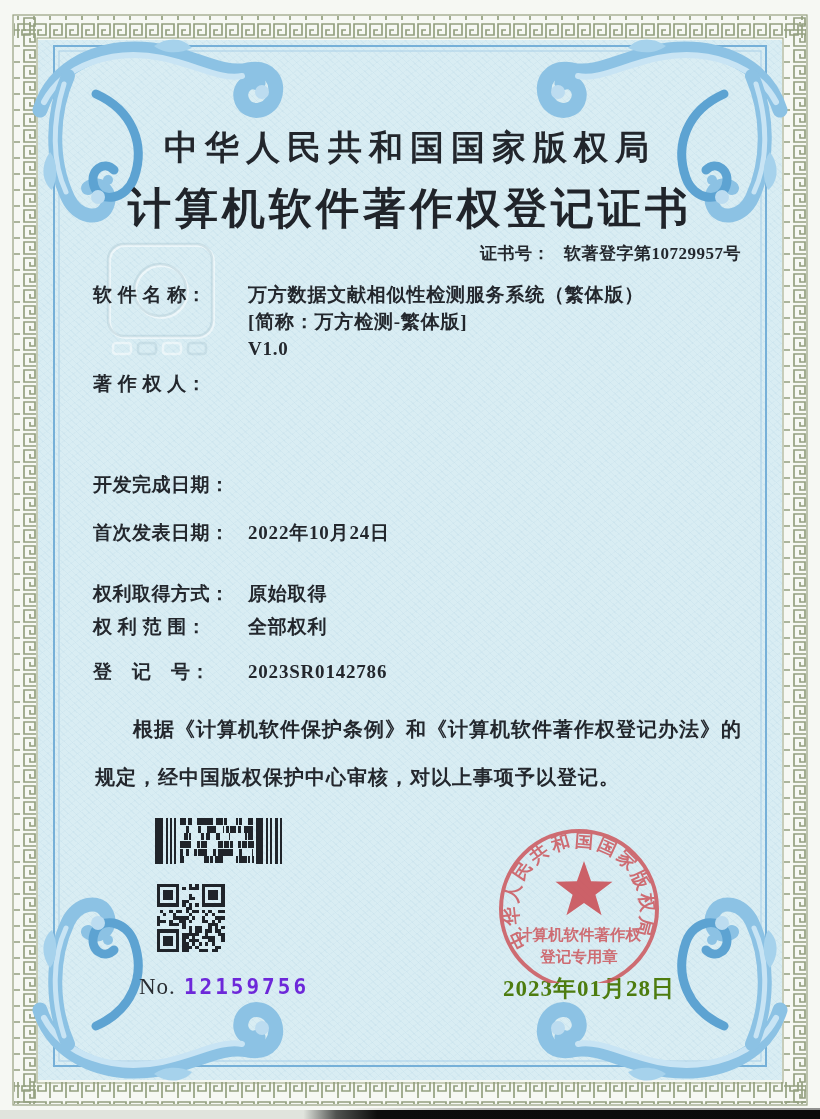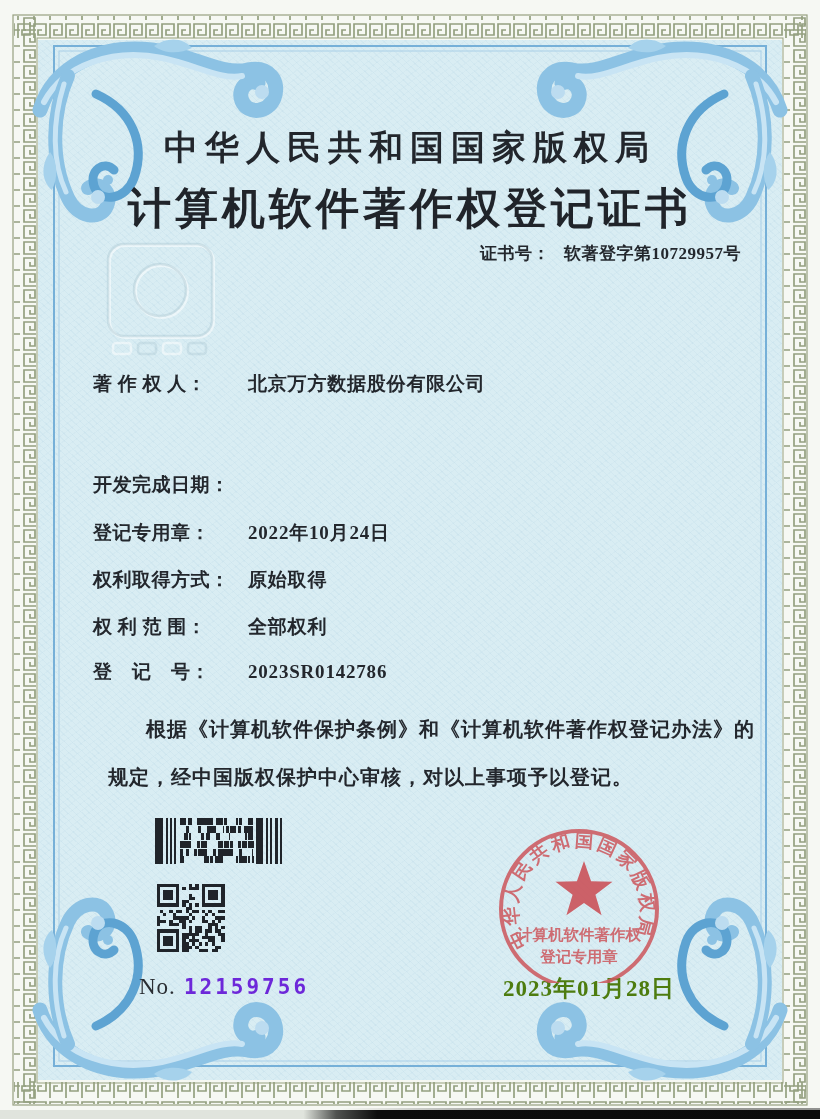--- a/index.html
+++ b/index.html
@@ -34,21 +34,21 @@
     position:absolute;left:480px;top:242px;font-size:17px;font-weight:700;
     letter-spacing:0.5px;white-space:nowrap;
   }
   .certno .gap{display:inline-block;width:14px;}
   .row{position:absolute;left:93px;display:flex;align-items:flex-start;}
   .lbl{flex:none;width:131px;font-size:19px;font-weight:700;letter-spacing:0.5px;line-height:27px;white-space:pre;}
   .val{margin-left:24px;font-size:19px;font-weight:700;letter-spacing:0.8px;line-height:27px;}
   .val div{white-space:nowrap;}
   .statement-line{
     position:absolute;left:95px;font-size:20px;font-weight:700;
-    letter-spacing:1px;white-space:nowrap;color:#23272d;margin-left:13px;
+    letter-spacing:1px;white-space:nowrap;color:#23272d;
   }
   .barcode{position:absolute;left:155px;top:818px;}
   .qr{position:absolute;left:155px;top:884px;}
   .serial{position:absolute;left:139px;top:974px;font-size:23px;white-space:nowrap;}
   .serial .prefix{font-weight:400;color:#2a2e33;letter-spacing:1px;}
   .serial .number{
     font-family:"DejaVu Sans Mono","Liberation Mono",monospace;
     font-size:21px;color:#6d28d9;letter-spacing:3px;margin-left:8px;font-weight:700;
   }
   .issue-date{
@@ -128,36 +128,43 @@
 
   <div class="content">
 
     <div class="authority">中华人民共和国国家版权局</div>
     <div class="cert-title">计算机软件著作权登记证书</div>
 
     <div class="certno">
       <span>证书号：</span><span class="gap"></span><span>软著登字第10729957号</span>
     </div>
 
+    <div class="row" style="top:281px">
+      <span class="lbl">软 件 名 称：</span>
+      <div class="val">
+        <div>万方数据文献相似性检测服务系统（繁体版）</div>
+        <div>[简称：万方检测-繁体版]</div>
+        <div>V1.0</div>
+      </div>
+    </div>
 
     <div class="row" style="top:370px">
       <span class="lbl">著 作 权 人：</span>
-      <div class="val">北京万方数据股份有限公司</div>
     </div>
 
     <div class="row" style="top:471px">
       <span class="lbl">开发完成日期：</span>
     </div>
 
     <div class="row" style="top:519px">
-      <span class="lbl">登记专用章：</span>
+      <span class="lbl">首次发表日期：</span>
       <div class="val">2022年10月24日</div>
     </div>
 
-    <div class="row" style="top:566px">
+    <div class="row" style="top:580px">
       <span class="lbl">权利取得方式：</span>
       <div class="val">原始取得</div>
     </div>
 
     <div class="row" style="top:613px">
       <span class="lbl">权 利 范 围：</span>
       <div class="val">全部权利</div>
     </div>
 
     <div class="row" style="top:658px">

